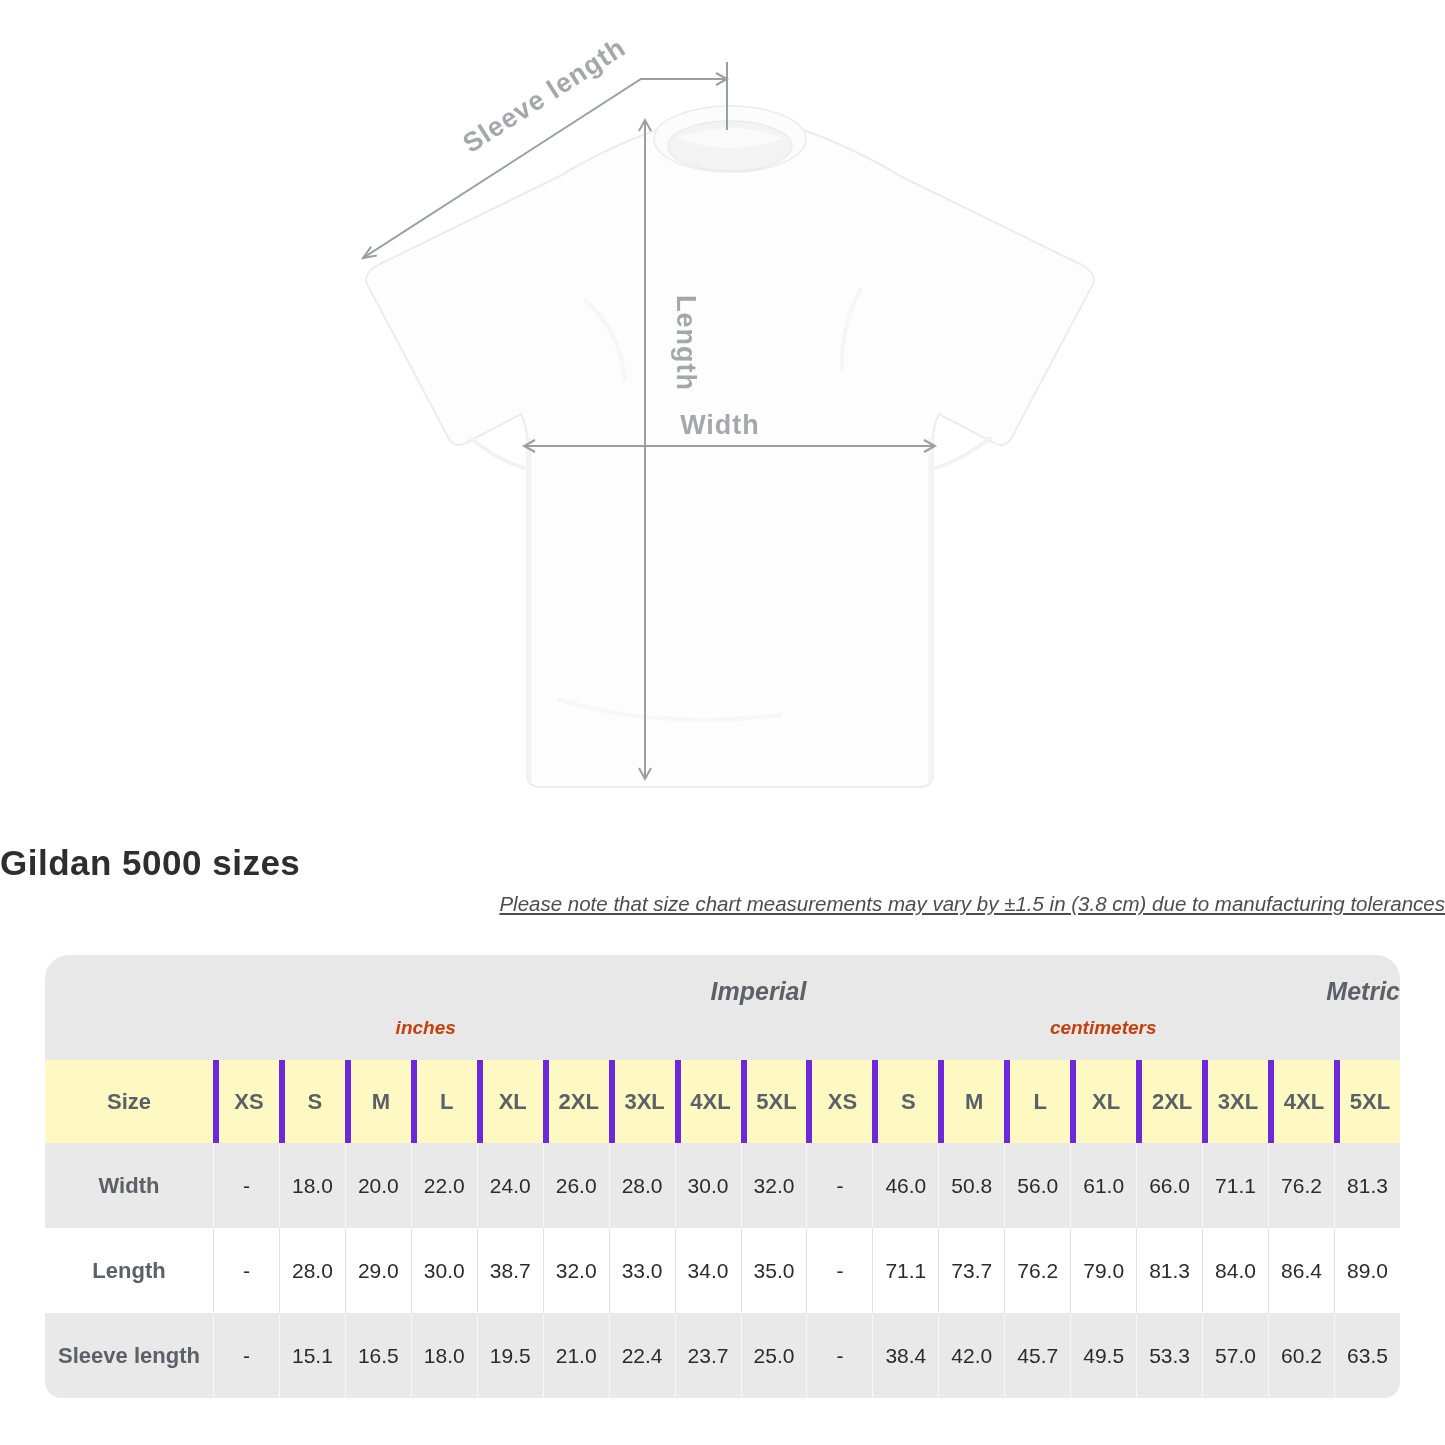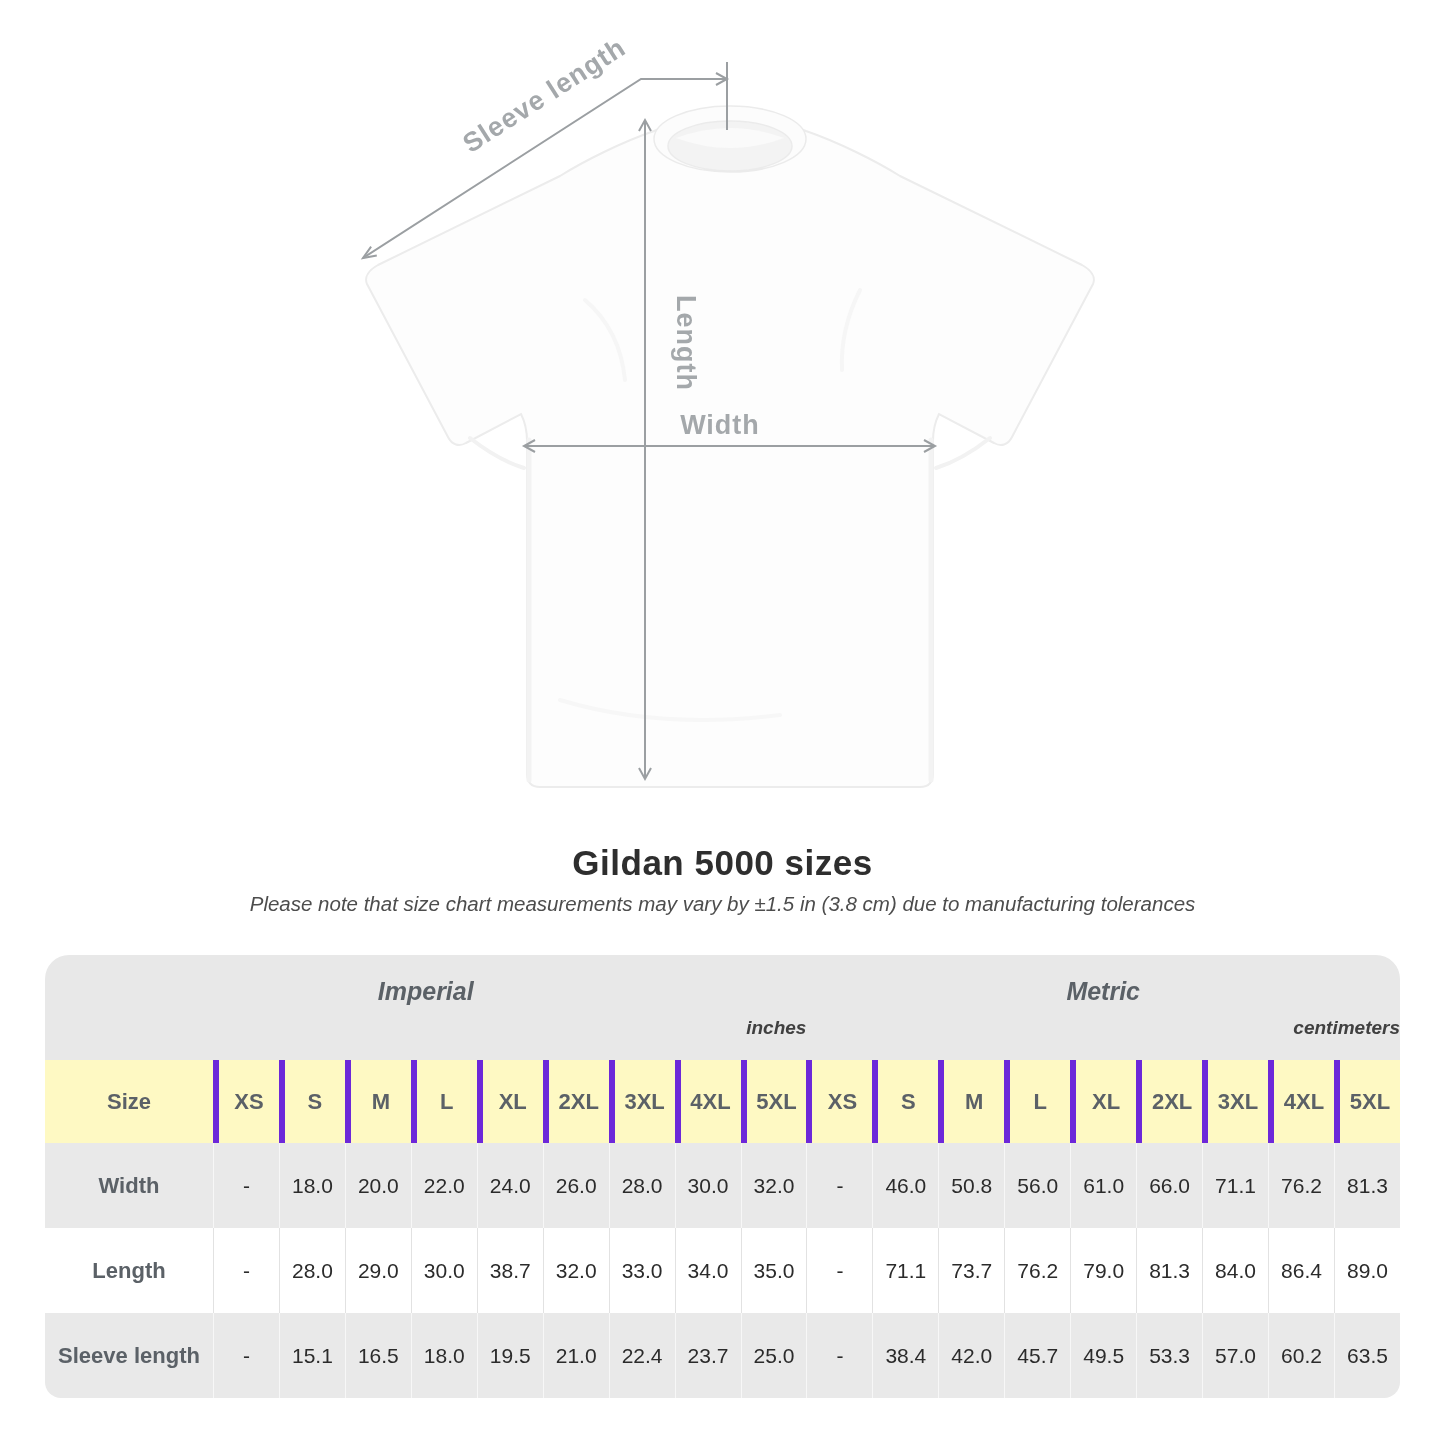--- a/index.html
+++ b/index.html
@@ -18,35 +18,35 @@
   .figure-svg {
     position: absolute;
     top: 0;
     left: 0;
   }
   .title {
     position: absolute;
     top: 843px;
     left: 0;
     width: 100%;
-    text-align: center;
     font-size: 35px;
     font-weight: bold;
     color: #2e2e2e;
     letter-spacing: 0.5px;
   }
   .subtitle {
     position: absolute;
     top: 892px;
     left: 0;
     width: 100%;
-    text-align: center;
+    text-align: right;
     font-size: 20.5px;
     font-style: italic;
     color: #4d4d4d;
+    text-decoration: underline;
   }
   table.size-table {
     position: absolute;
     left: 45px;
     top: 955px;
     width: 1355px;
     border-collapse: separate;
     border-spacing: 0;
     table-layout: fixed;
   }
@@ -59,27 +59,27 @@
     height: 105px;
     background: #e8e8e8;
   }
   tr.band th:first-child { border-top-left-radius: 24px; }
   tr.band th:last-child  { border-top-right-radius: 24px; }
   .g-label {
     font-size: 25px;
     font-weight: bold;
     font-style: italic;
     color: #5b6167;
+    text-align: right;
   }
   .g-sub {
     font-size: 19px;
     font-style: italic;
-    color: #404040;
+    color: #c2410c;
     margin-top: 11px;
-    text-align: right;
   }
   tr.sizes th {
     height: 83px;
     background: #fef9c3;
     font-size: 22px;
     font-weight: bold;
     color: #5b6167;
   }
   tr.sizes th + th { border-left: 6px solid #6d28d9; }
   tbody tr { height: 85px; }

